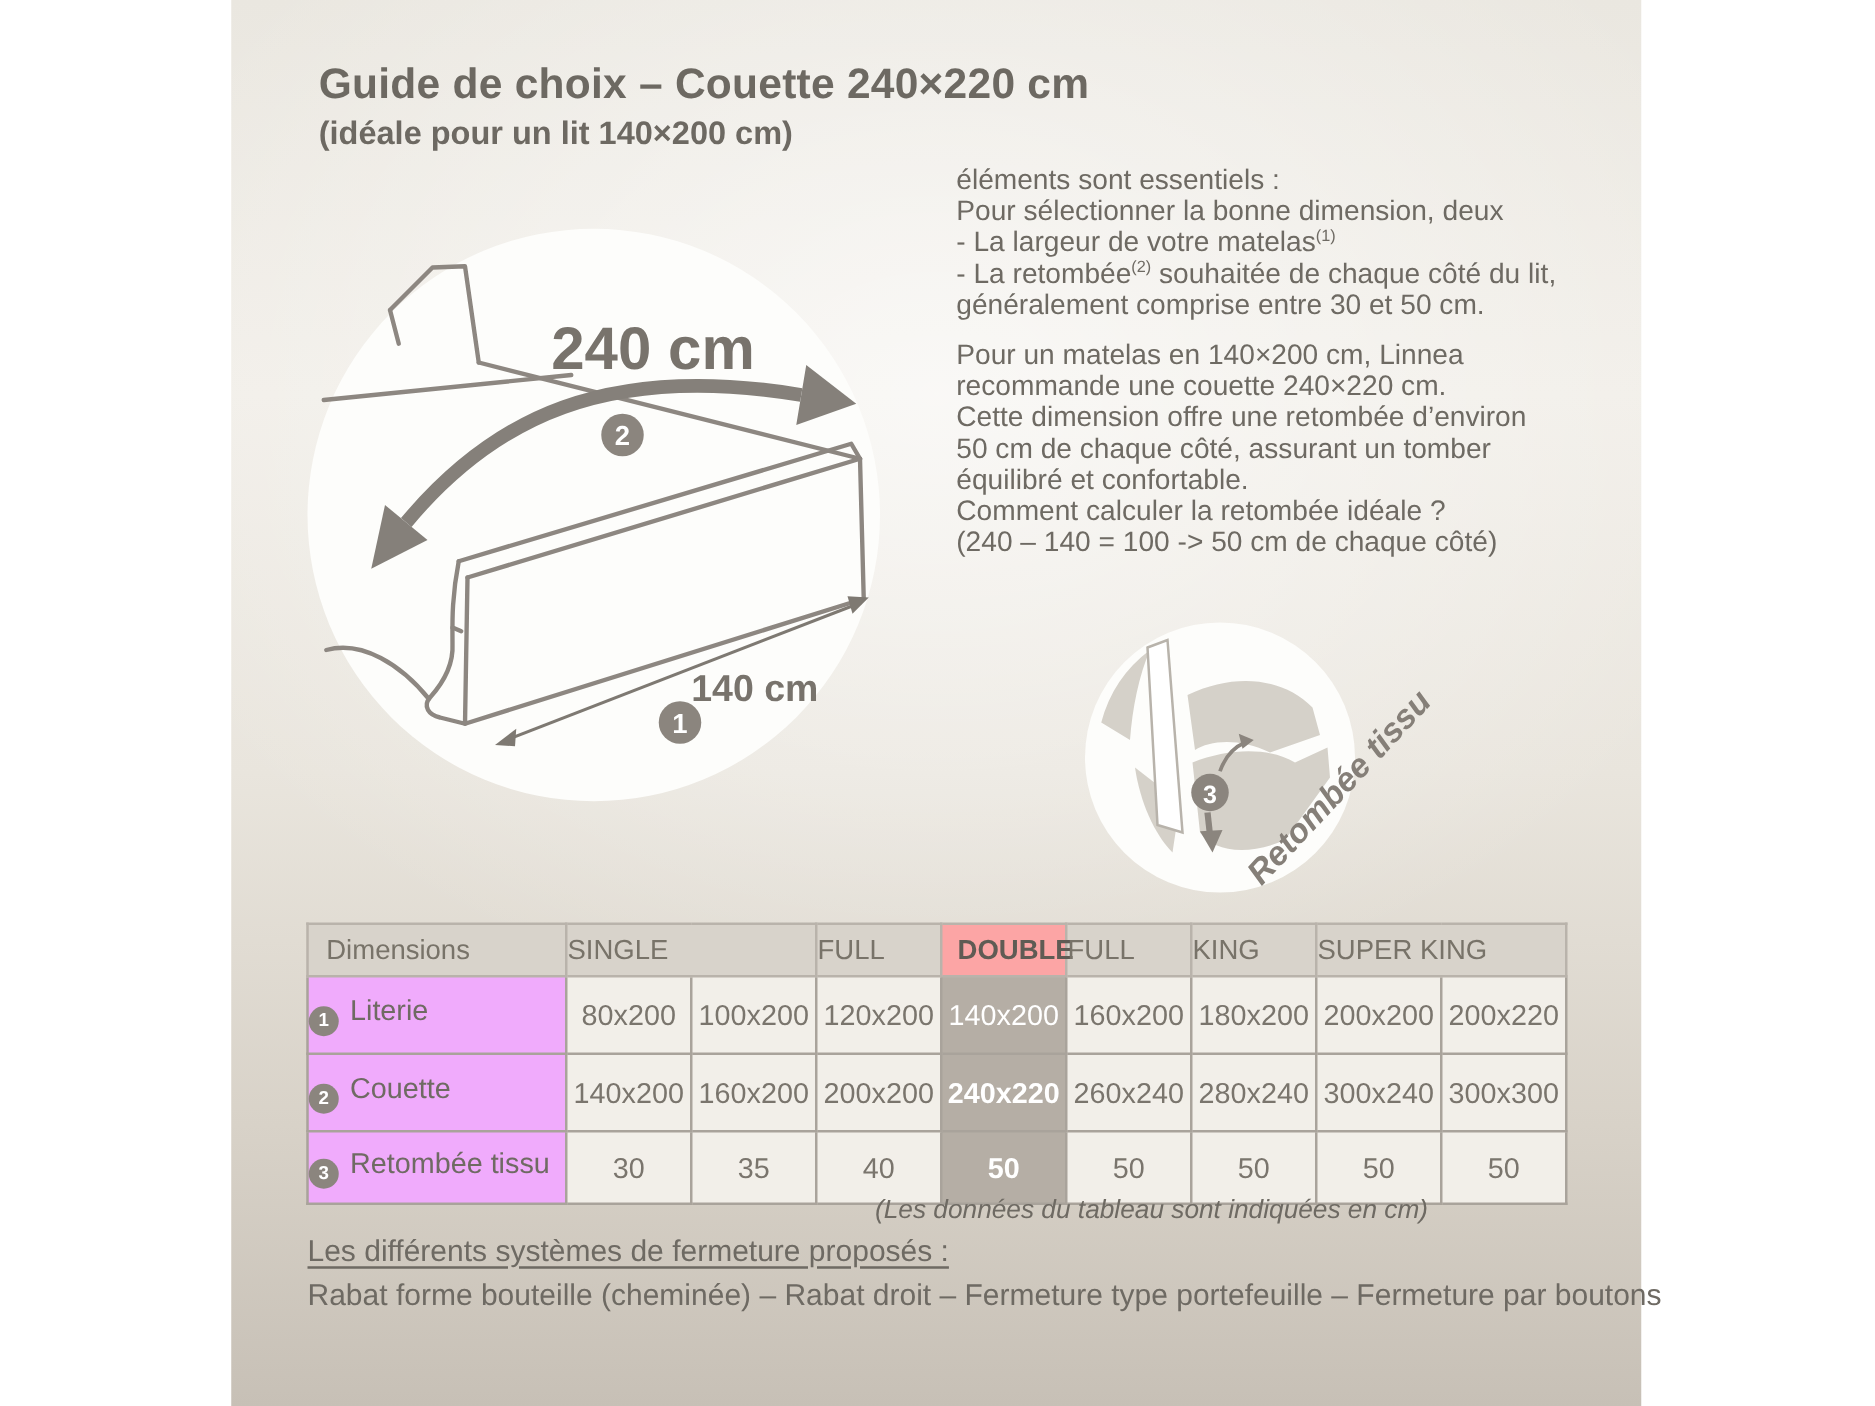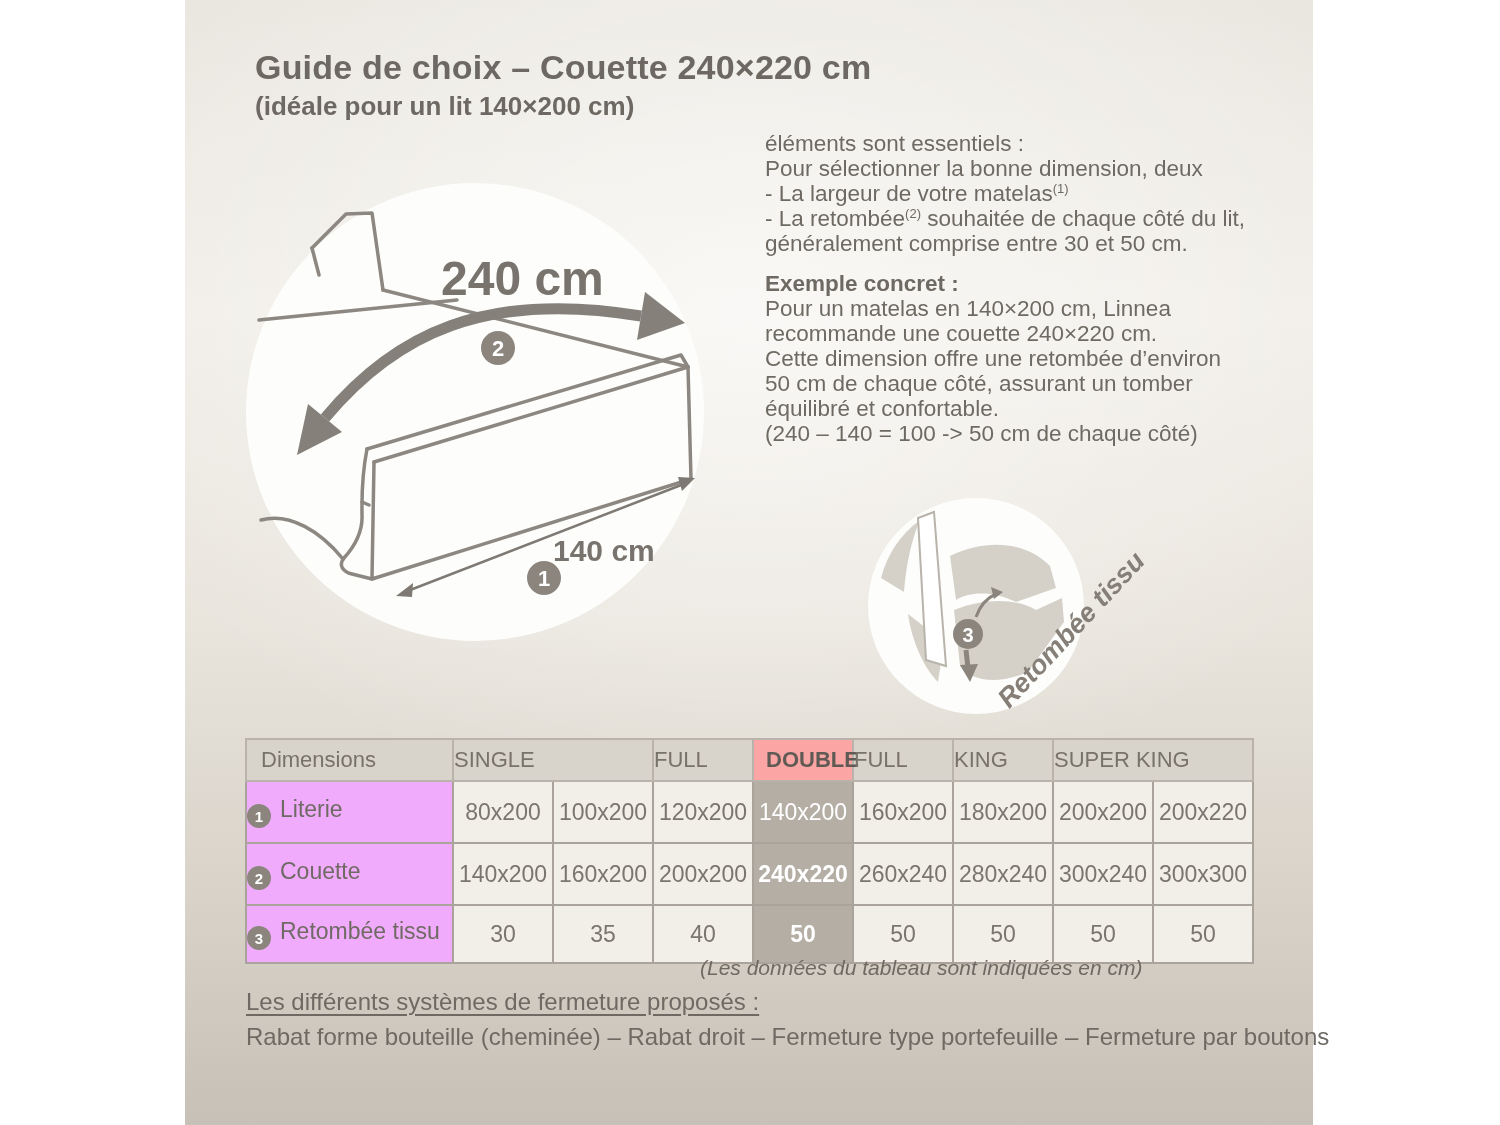--- a/index.html
+++ b/index.html
@@ -58,26 +58,26 @@
 
   <div class="intro">
     <div>éléments sont essentiels :</div>
     <div>Pour sélectionner la bonne dimension, deux</div>
     <div><span>- La largeur de votre matelas</span><sup class="s">(1)</sup></div>
     <div><span>- La retombée</span><sup class="s">(2)</sup><span> souhaitée de chaque côté du lit,</span></div>
     <div>généralement comprise entre 30 et 50 cm.</div>
   </div>
 
   <div class="example">
-    <div class="bold">Exemple concret :</div>
     <div>Pour un matelas en 140×200 cm, Linnea</div>
     <div>recommande une couette 240×220 cm.</div>
     <div>Cette dimension offre une retombée d’environ</div>
     <div>50 cm de chaque côté, assurant un tomber</div>
     <div>équilibré et confortable.</div>
+    <div>Comment calculer la retombée idéale ?</div>
     <div>(240 – 140 = 100  -&gt; 50 cm de chaque côté)</div>
   </div>
 
   <div class="big-diagram">
     <svg width="460" height="460" viewBox="0 0 460 460">
       <circle cx="230" cy="230" r="229" fill="#fdfdfb"></circle>
       <g stroke="#8d8781" stroke-width="3.5" fill="none" stroke-linejoin="round" stroke-linecap="round">
 
         <polyline points="67,66 101,32 127,31 138,108"></polyline>
         <line x1="67" y1="66" x2="74" y2="93"></line>

